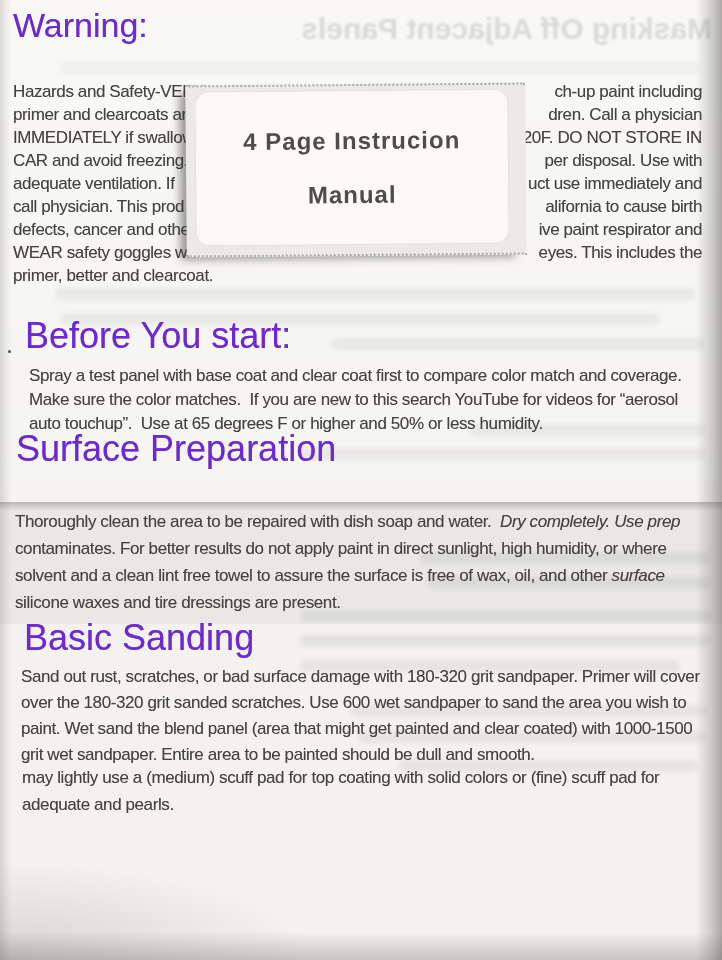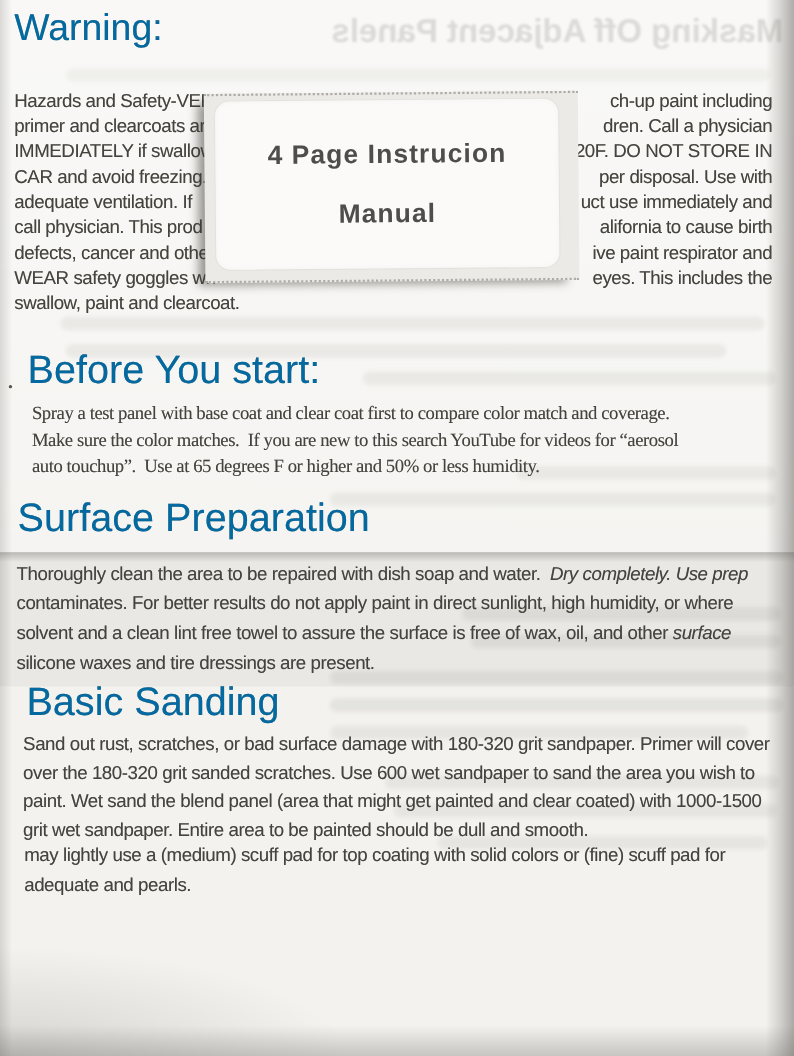--- a/index.html
+++ b/index.html
@@ -19,29 +19,29 @@
   .bottom-strip{left:0;bottom:0;width:722px;height:28px;
     background:linear-gradient(to bottom,rgba(255,255,255,0),rgba(104,102,96,.32));}
   .corner-shade{left:0;bottom:0;width:320px;height:100px;
     background:radial-gradient(ellipse at 0% 100%,rgba(105,103,97,.22),transparent 70%);}
   
   .ghost-heading{left:288px;top:12px;width:424px;font-size:30px;font-weight:700;
     color:rgba(150,149,144,.30);transform:scaleX(-1);filter:blur(1px);white-space:nowrap;}
   .smudge{position:absolute;height:12px;border-radius:6px;
     background:rgba(143,141,133,.12);filter:blur(2px);}
   
-  .h{position:absolute;font-size:36px;font-weight:400;color:#0369a1;white-space:nowrap;
+  .h{position:absolute;font-size:36px;font-weight:400;color:#6d28d9;white-space:nowrap;
      text-shadow:0 0 .6px rgba(75,73,68,.55);}
   .body-text{position:absolute;font-size:17px;letter-spacing:-0.4px;color:#45433d;
      text-shadow:0 0 .4px rgba(69,67,61,.4);}
   .body-text .ln{white-space:nowrap;}
   .it{font-style:italic;}
   .warning-para{left:13px;top:82px;width:689px;}
   .warning-para .wrow{display:flex;justify-content:space-between;height:23px;white-space:nowrap;}
-  .before-para{left:29px;top:364px;line-height:24px;font-family:Liberation Serif, serif;}
+  .before-para{left:29px;top:364px;line-height:24px;}
   .surface-para{left:15px;top:508px;line-height:27px;}
   .basic-para{left:21px;top:664px;line-height:26px;}
   .final-para{left:22px;top:764px;line-height:27px;}
   .stray-dot{left:8px;top:350px;width:3px;height:3px;border-radius:50%;background:#55534e;}
   
   .sticker{left:186px;top:84px;width:340px;height:168px;transform:rotate(-0.5deg);}
   .sticker-backing{position:absolute;left:0;top:0;width:100%;height:100%;
     background:#eceae7;border-top:2px dotted #adaca7;border-bottom:2px dotted #adaca7;
     box-shadow:-9px 5px 9px -3px rgba(58,56,50,.5);}
   .sticker-label{position:absolute;left:9px;top:6px;width:312px;height:153px;
@@ -105,42 +105,42 @@
     </div>
   <div class="wrow">
       <span>defects, cancer and othe</span>
       <span>ive paint respirator and</span>
     </div>
   <div class="wrow">
       <span>WEAR safety goggles wh</span>
       <span>eyes. This includes the</span>
     </div>
   <div class="wrow">
-      <span>swallow, paint and clearcoat.</span>
+      <span>primer, better and clearcoat.</span>
       <span></span>
     </div>
 </div>
 
 <div class="abs sticker">
   <div class="sticker-backing"></div>
   <div class="sticker-label">
     <div class="l1">4 Page Instrucion</div>
     <div class="l2">Manual</div>
   </div>
 </div>
 
 <div class="h" style="left:25px;top:315px;">Before You start:</div>
 <div class="abs stray-dot"></div>
 <div class="body-text before-para">
   <div class="ln">Spray a test panel with base coat and clear coat first to compare color match and coverage.</div>
   <div class="ln">Make sure the color matches.&nbsp; If you are new to this search YouTube for videos for “aerosol</div>
   <div class="ln">auto touchup”.&nbsp; Use at 65 degrees F or higher and 50% or less humidity.</div>
 </div>
 
-<div class="h" style="left:16px;top:450px;">Surface Preparation</div>
+<div class="h" style="left:16px;top:428px;">Surface Preparation</div>
 <div class="body-text surface-para">
   <div class="ln"><span>Thoroughly clean the area to be repaired with dish soap and water.&nbsp; </span><span class="it">Dry completely. Use prep</span></div>
   <div class="ln">contaminates. For better results do not apply paint in direct sunlight, high humidity, or where</div>
   <div class="ln"><span>solvent and a clean lint free towel to assure the surface is free of wax, oil, and other </span><span class="it">surface</span></div>
   <div class="ln">silicone waxes and tire dressings are present.</div>
 </div>
 
 <div class="h" style="left:24px;top:617px;">Basic Sanding</div>
 <div class="body-text basic-para">
   <div class="ln">Sand out rust, scratches, or bad surface damage with 180-320 grit sandpaper. Primer will cover</div>

